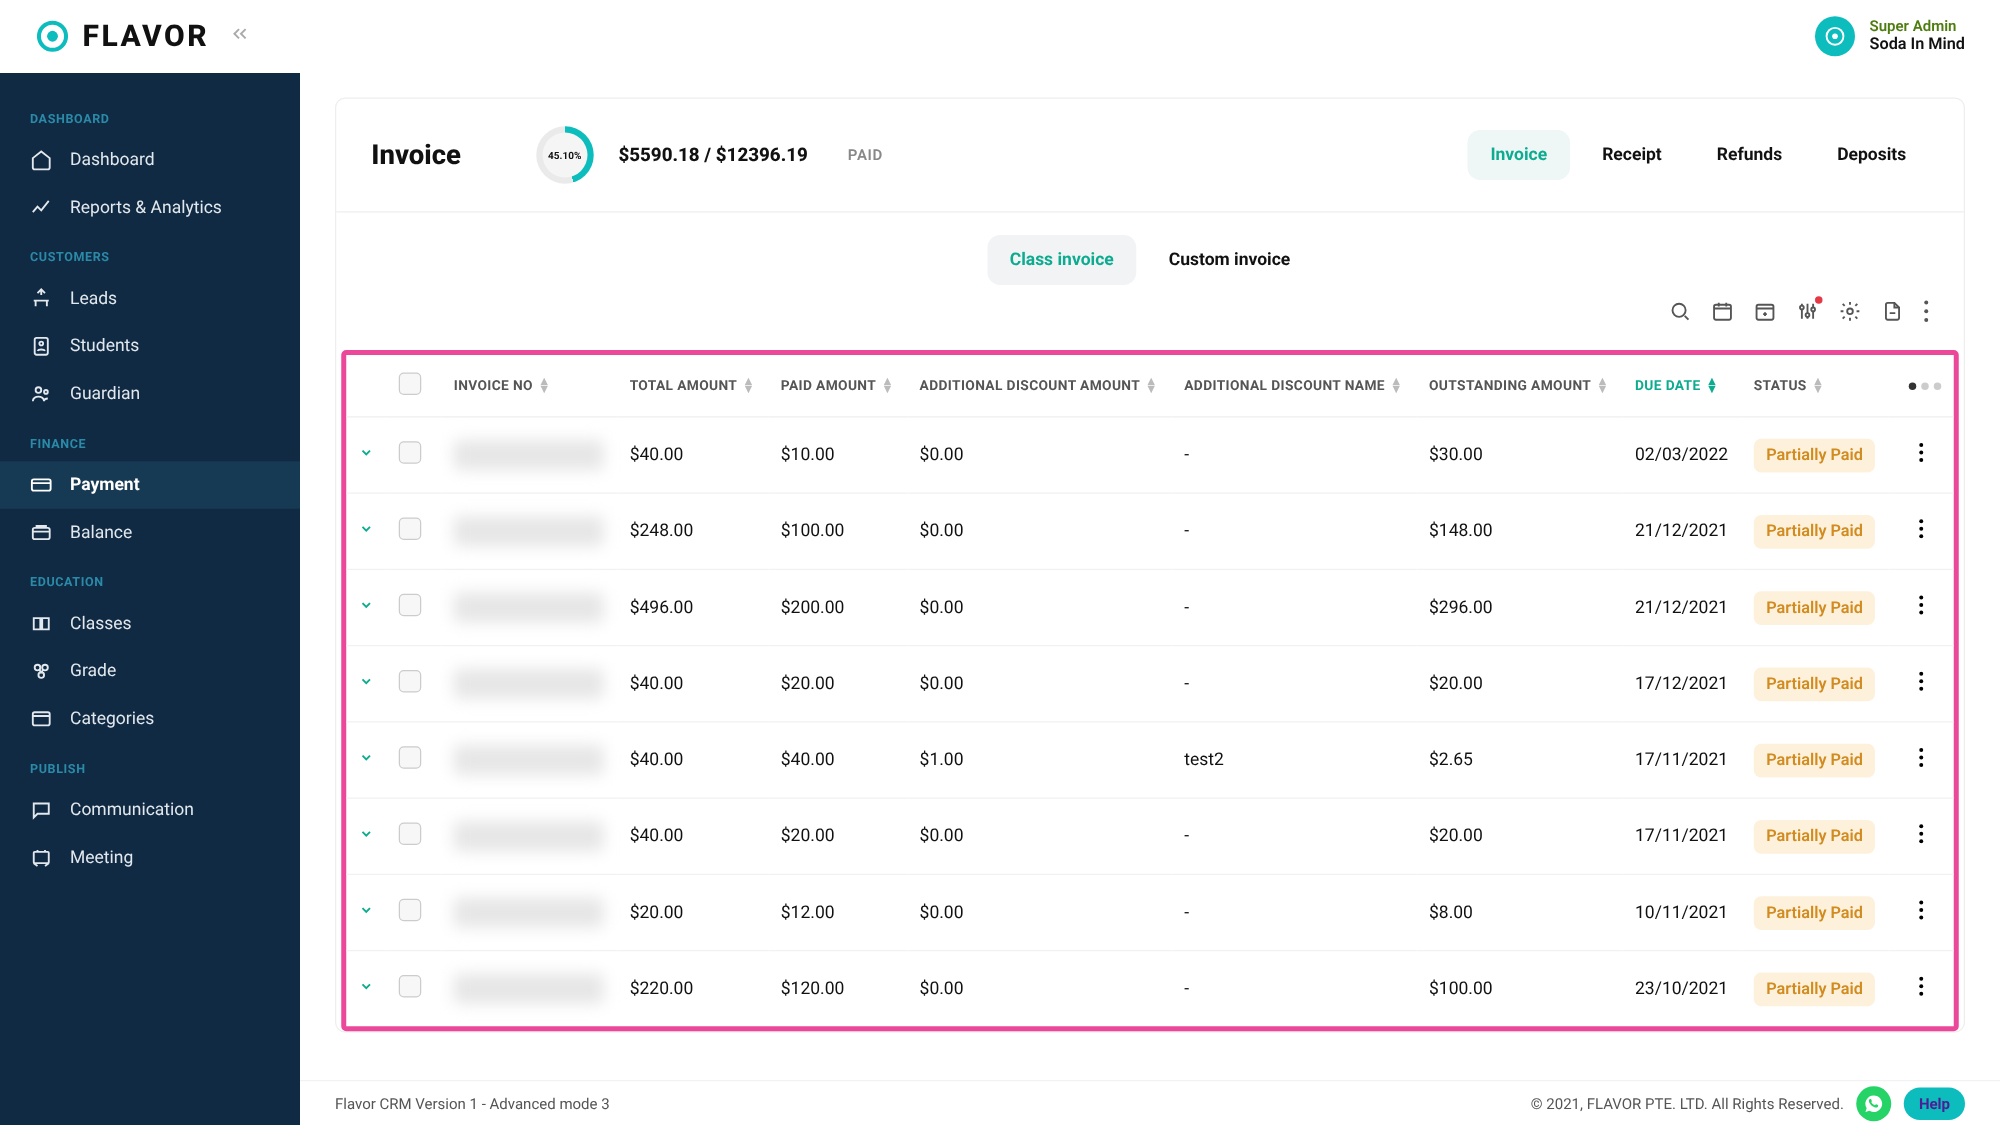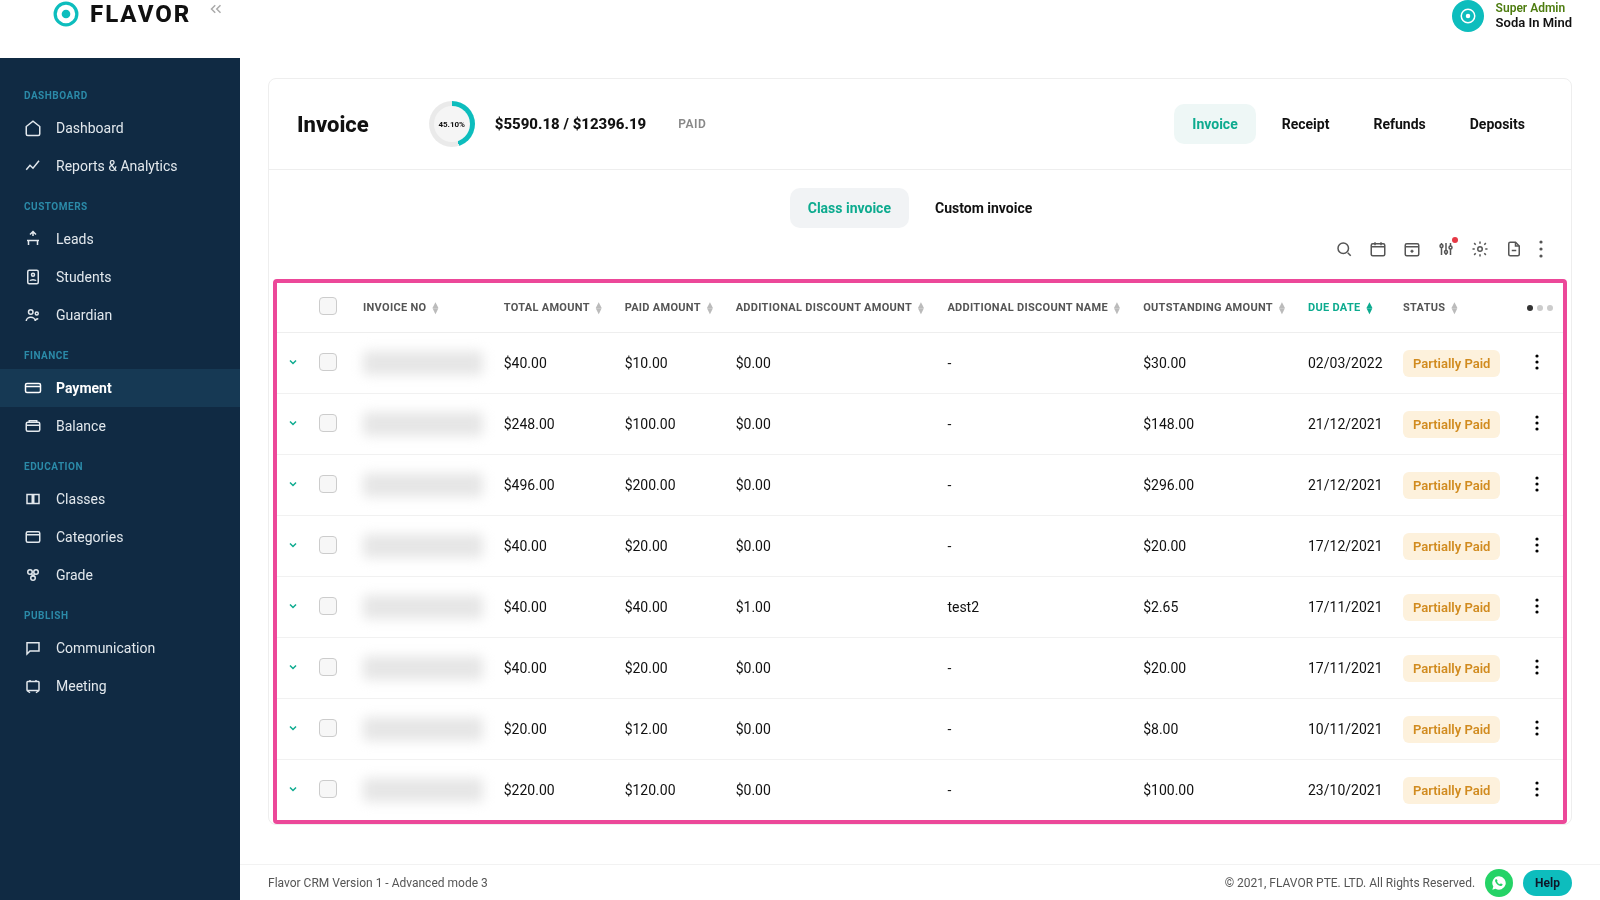--- a/index.html
+++ b/index.html
@@ -1,19 +1,19 @@
 <!DOCTYPE html>
 <html><head>
 <meta charset="utf-8">
 <style>
   * { box-sizing: border-box; margin: 0; padding: 0; }
   body { font-family: -apple-system, BlinkMacSystemFont, "Segoe UI", Roboto, Arial, sans-serif; background: #fff; color: #111; font-size: 14px; }
   
   
-  .topbar { position: fixed; top: 0; left: 0; right: 0; height: 58px; background: #fff; display: flex; align-items: flex-start; padding: 0 28px; z-index: 10; margin-left: 24px; }
+  .topbar { position: fixed; top: 0; left: 0; right: 0; height: 58px; background: #fff; display: flex; align-items: center; padding: 0 28px; z-index: 10; }
   .logo-wrap { display: flex; align-items: center; gap: 10px; font-weight: 800; font-size: 24px; letter-spacing: 2px; }
   .logo-mark { width: 28px; height: 28px; border-radius: 8px; background: #fff; display:flex; align-items:center; justify-content:center; }
   .collapse-btn { margin-left: 16px; color:#888; cursor:pointer; }
   .topbar-right { margin-left:auto; display:flex; align-items:center; gap:12px; }
   .avatar-circle { width:32px; height:32px; border-radius:50%; background:#0dbdbd; display:flex; align-items:center; justify-content:center; }
   .user-meta { display:flex; flex-direction:column; line-height:1.2; }
   .user-role { color:#4d7c0f; font-size:12px; font-weight:600; }
   .user-name { font-size:13px; font-weight:600; }
   
   
@@ -64,21 +64,21 @@
   .row-menu { cursor:pointer; color:#333; font-weight:bold; }
   .th-checkbox { width:44px; }
   .th-expand { width:26px; }
   .th-menu { width:40px; text-align:center; }
   .th-pagedots { width:40px; }
   
   
   .footer { position:fixed; left:240px; right:0; bottom:0; background:#fff; height:36px; display:flex; align-items:center; padding:0 28px; font-size:12px; color:#555; border-top:1px solid #f2f2f2; z-index:5;gap:20px; }
   .footer-right { margin-left:auto; display:flex; align-items:center; gap:10px; }
   .wa-btn { width:28px; height:28px; border-radius:50%; background:#25D366; display:flex; align-items:center; justify-content:center; color:#fff; }
-  .help-btn { background:#0dbdbd; color:#0f172a; padding:6px 12px; border-radius:14px; font-weight:700; font-size:12px; cursor:pointer; }
+  .help-btn { background:#0dbdbd; color:#4c1d95; padding:6px 12px; border-radius:14px; font-weight:700; font-size:12px; cursor:pointer; }
 </style>
 </head>
 <body>
 
 <div class="topbar">
   <div class="logo-wrap">
     <span class="logo-mark">
       <svg width="26" height="26" viewBox="0 0 24 24">
           <circle cx="12" cy="12" r="10" fill="none" stroke="#0dbdbd" stroke-width="3"></circle>
           <circle cx="12" cy="12" r="4" fill="#0dbdbd"></circle>
@@ -176,36 +176,36 @@
       <span class="side-icon">
         <svg width="18" height="18" viewBox="0 0 24 24" fill="none" stroke="currentColor" stroke-width="2">
           <path d="M4 6h7v12H4zM13 6h7v12h-7zM11 6v12"></path>
         </svg>
       </span>
       <span>Classes</span>
     </div>
     <div class="side-item">
       <span class="side-icon">
         <svg width="18" height="18" viewBox="0 0 24 24" fill="none" stroke="currentColor" stroke-width="2">
-          <rect x="3" y="5" width="18" height="14" rx="2"></rect>
-          <path d="M3 9h18"></path>
-        </svg>
-      </span>
-      <span>Categories</span>
-    </div>
-    <div class="side-item">
-      <span class="side-icon">
-        <svg width="18" height="18" viewBox="0 0 24 24" fill="none" stroke="currentColor" stroke-width="2">
           <circle cx="8" cy="8" r="3"></circle>
           <circle cx="16" cy="8" r="3"></circle>
           <circle cx="12" cy="16" r="3"></circle>
           <path d="M10 10l2 4M14 10l-2 4"></path>
         </svg>
       </span>
       <span>Grade</span>
+    </div>
+    <div class="side-item">
+      <span class="side-icon">
+        <svg width="18" height="18" viewBox="0 0 24 24" fill="none" stroke="currentColor" stroke-width="2">
+          <rect x="3" y="5" width="18" height="14" rx="2"></rect>
+          <path d="M3 9h18"></path>
+        </svg>
+      </span>
+      <span>Categories</span>
     </div>
     <div class="side-section">PUBLISH</div>
     <div class="side-item">
       <span class="side-icon">
         <svg width="18" height="18" viewBox="0 0 24 24" fill="none" stroke="currentColor" stroke-width="2">
           <path d="M4 5h16v11H8l-4 4z"></path>
         </svg>
       </span>
       <span>Communication</span>
     </div>

